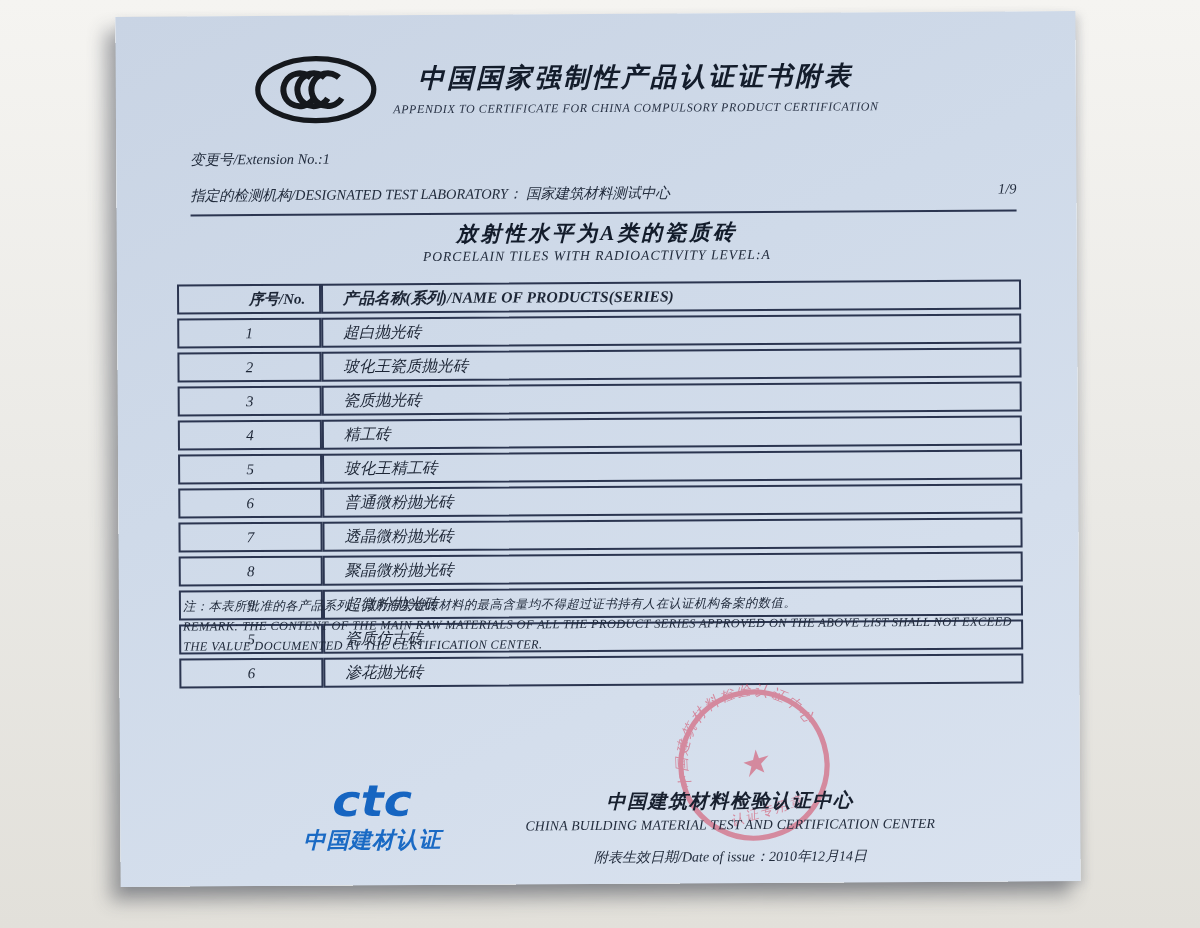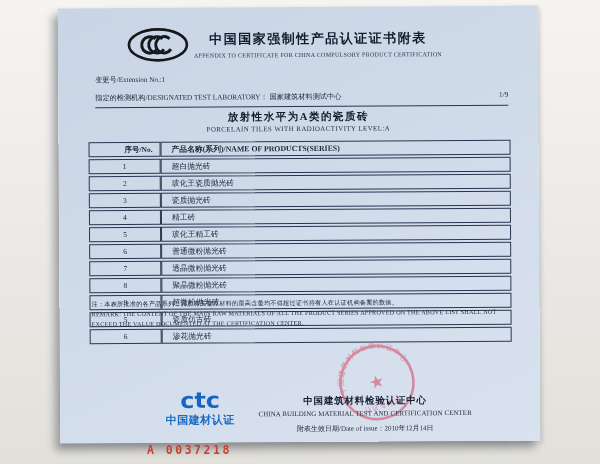--- a/index.html
+++ b/index.html
@@ -2,21 +2,21 @@
 <html><head>
 <meta charset="utf-8">
 <style>
   * { margin:0; padding:0; box-sizing:border-box; }
   html,body { width:600px; height:464px; }
   body {
     font-family:"Liberation Serif","DejaVu Serif",serif;
     background:linear-gradient(180deg,#f5f4f1 0%,#eae9e5 55%,#e2e0da 100%);
     position:relative; overflow:hidden;
   }
-  .photo-stage { position:absolute; inset:0; }
+  .photo-stage { position:absolute; inset:0;font-style:italic; }
 
   
   .paper {
     position:absolute; left:59px; top:7px; width:480px; height:435px;
     background:linear-gradient(155deg,#c9d4e4 0%,#cfdae9 40%,#d9e2ef 100%);
     box-shadow:-5px 7px 9px rgba(60,64,75,.45), 2px 2px 4px rgba(120,125,135,.25);
     transform:rotate(-0.35deg);
     color:#1c2533;
   }
 
@@ -59,21 +59,21 @@
   .product-table .c-name { text-align:left; padding-left:10px; font-size:7.8px; }
 
   
   .remark {
     position:absolute; left:32px; right:26px; top:291px;
     font-size:6.2px; line-height:1.6; color:#222c3d; letter-spacing:.2px;
   }
   .remark .en { text-transform:uppercase; }
 
   
-  .ctc-block { position:absolute; left:102px; top:383px; width:76px; text-align:center; }
+  .ctc-block { position:absolute; left:88px; top:383px; width:76px; text-align:center; }
   .ctc-word {
     font-family:"DejaVu Sans","Liberation Sans",sans-serif;
     font-size:24px; font-weight:900; color:#1665c1; letter-spacing:0px;
     line-height:.85; transform:scaleY(.9);
   }
   .ctc-caption { font-size:11px; font-weight:bold; color:#1a6ac4; margin-top:2px; letter-spacing:.5px; }
 
   .org-block { position:absolute; left:179px; width:252px; top:388px; text-align:center; }
   .org-cn { font-size:9.5px; font-weight:bold; letter-spacing:.8px; color:#18202f; }
   .org-en { font-size:6.9px; margin-top:2px; letter-spacing:.1px; color:#222c3d; }
@@ -211,15 +211,14 @@
     </div>
 
     <div class="org-block">
       <div class="org-cn">中国建筑材料检验认证中心</div>
       <div class="org-en">CHINA BUILDING MATERIAL TEST AND CERTIFICATION CENTER</div>
       <div class="date-line">附表生效日期/Date of issue：2010年12月14日</div>
     </div>
 
   </div>
 
-  <div class="serial">A 0037218</div>
 
 </div>
 
 </body></html>

